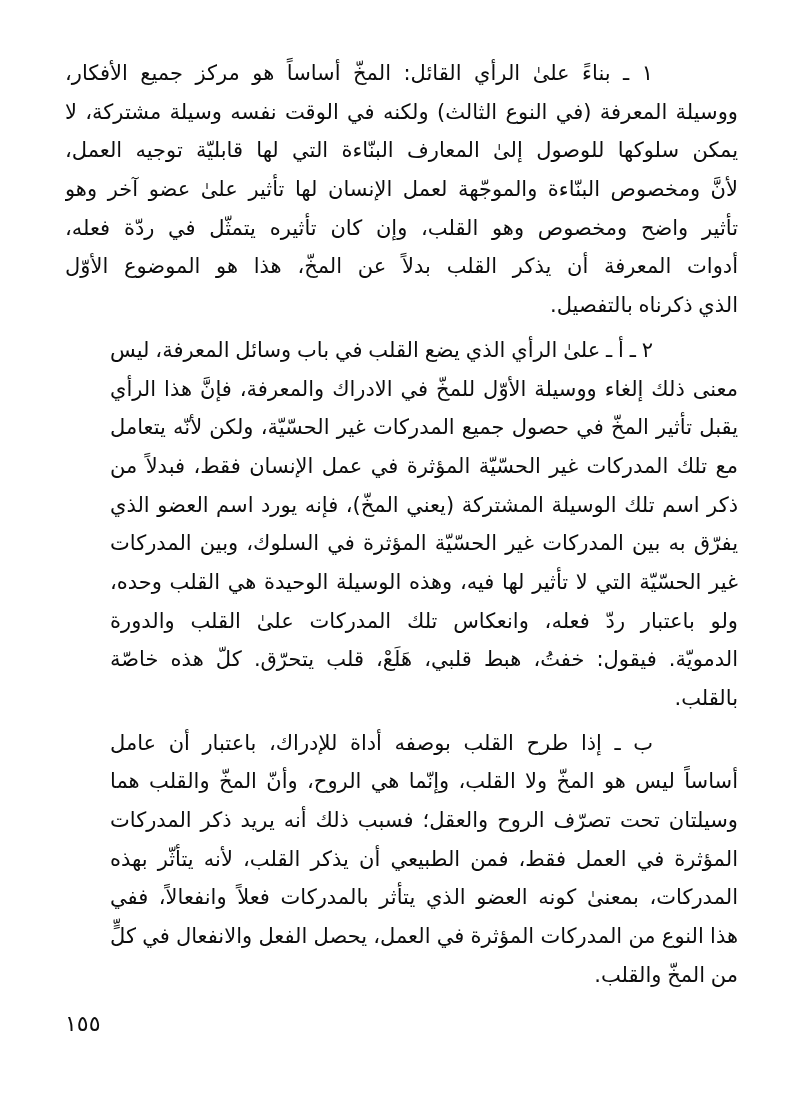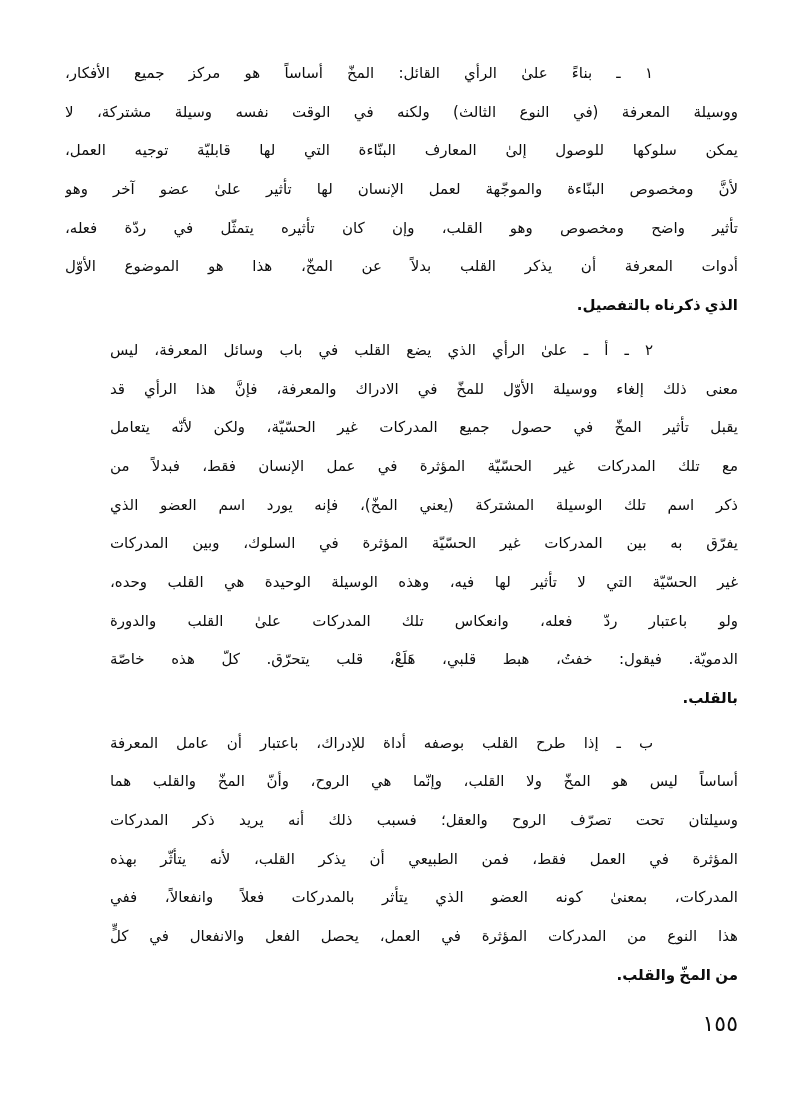--- a/index.html
+++ b/index.html
@@ -21,40 +21,39 @@
   }
   .text-block {
     width: 100%;
   }
   .para + .para {
     margin-top: 6px;
     margin-left: 45px;
   }
   .line {
     display: block;
-    font-size: 15px;
+    font-size: 21px;
     line-height: 38.7px;
     max-height: 38.7px;
     overflow: hidden;
     text-align: justify;
     text-align-last: justify;
     text-justify: inter-word;
     word-spacing: -1px;
     white-space: normal;
   }
   .line.first {
     padding-right: 85px;
   }
   .line.last {
     text-align-last: right;
-    font-weight: bold;
   }
   .page-number {
     margin-top: 14px;
-    text-align: right;
+    text-align: left;
     font-size: 22px;
     line-height: 30px;
     letter-spacing: 2px;
     color: #0d0d0d;
   }
 </style>
 </head>
 <body>
 
 <div class="page">

